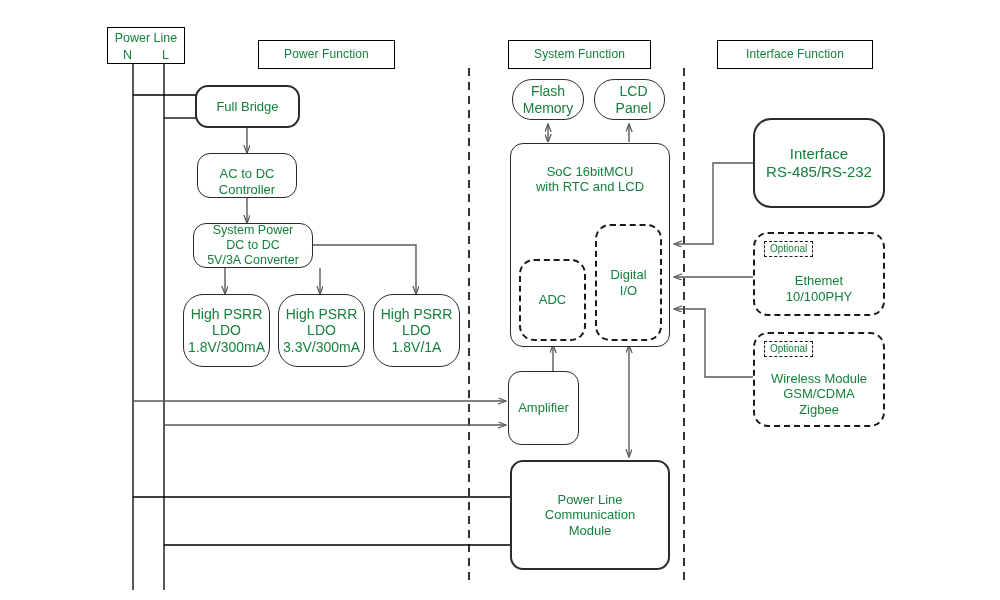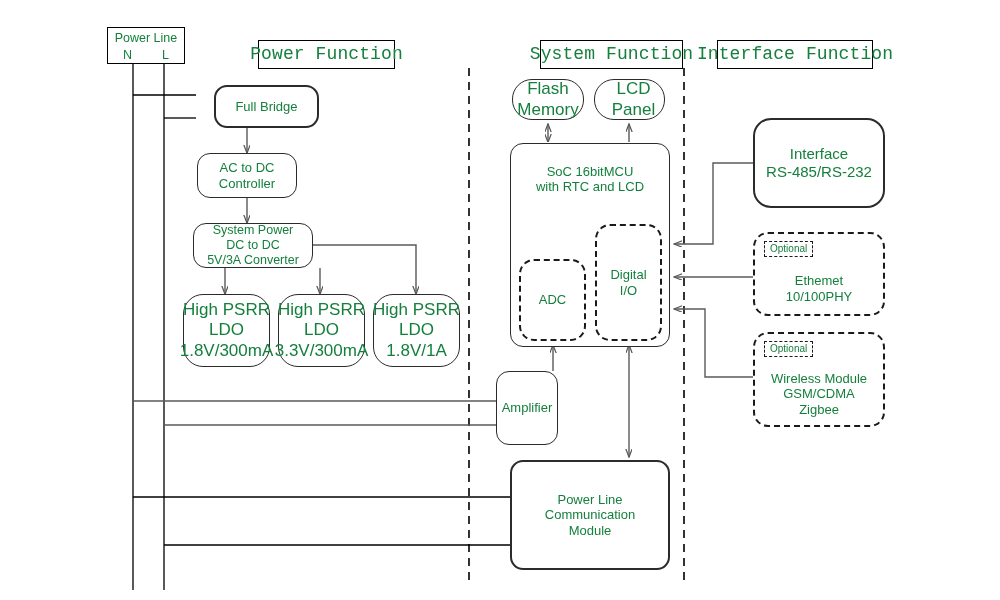--- a/index.html
+++ b/index.html
@@ -38,23 +38,22 @@
     background: #ffffff;
     color: #15803d;
     line-height: 1.18;
     z-index: 3;
   }
   .node .ln { display: block; white-space: nowrap; }
 
   
   .header-box {
     border: 1px solid #000000;
-    font-size: 18px;
+    font-size: 12px;
     letter-spacing: 0.1px;
-    font-family: Liberation Mono, monospace;
   }
   
   .src-box {
     border: 1px solid #000000;
     font-size: 12.5px;
     justify-content: flex-start;
     padding-top: 3px;
   }
   .src-box .pins {
     display: flex;
@@ -63,21 +62,21 @@
     margin-top: 2px;
     font-size: 12.5px;
   }
   
   .blk {
     border: 1.6px solid #2b2b2b;
     border-radius: 13px;
     font-size: 13px;
   }
   .blk.thick { border-width: 2.1px; }
-  .blk.small { font-size: 17px; border-radius: 20px; }
+  .blk.small { font-size: 14px; border-radius: 20px; }
   
   .blk-dash {
     border: 2px dashed #1a1a1a;
     border-radius: 15px;
     font-size: 13px;
     background: transparent;
   }
   .opt-tag {
     position: absolute;
     border: 1.4px dashed #1a1a1a;
@@ -150,40 +149,40 @@
     <g stroke="#595959" stroke-width="1.4" fill="none">
       <path d="M753,163 L713,163 L713,244 L674,244" marker-end="url(#arrowGray)"></path>
       <path d="M753,277 L674,277" marker-end="url(#arrowGray)"></path>
       <path d="M753,377 L705,377 L705,309 L674,309" marker-end="url(#arrowGray)"></path>
     </g>
   </svg>
 
   <div class="node header-box" style="left:258px; top:40px; width:137px; height:29px;">
     <span class="ln">Power Function</span>
   </div>
-  <div class="node header-box" style="left:508px; top:40px; width:143px; height:29px;margin-left:32px;">
+  <div class="node header-box" style="left:508px; top:40px; width:143px; height:29px;">
     <span class="ln">System Function</span>
   </div>
   <div class="node header-box" style="left:717px; top:40px; width:156px; height:29px;">
     <span class="ln">Interface Function</span>
   </div>
 
   <div class="node src-box" style="left:107px; top:27px; width:78px; height:37px;">
     <span class="ln">Power Line</span>
     <span class="pins">
       <span class="ln">N</span>
       <span class="ln">L</span>
     </span>
   </div>
 
-  <div class="node blk thick" style="left:195px; top:85px; width:105px; height:43px;margin-left:19px;">
+  <div class="node blk thick" style="left:195px; top:85px; width:105px; height:43px;">
     <span class="ln">Full Bridge</span>
   </div>
 
-  <div class="node blk" style="left:197px; top:153px; width:100px; height:45px;">
+  <div class="node blk" style="left:197px; top:153px; width:100px; height:45px;justify-content:flex-end;">
     <span class="ln">AC to DC</span>
     <span class="ln">Controller</span>
   </div>
 
   <div class="node blk" style="left:193px; top:223px; width:120px; height:45px; font-size:12.5px;">
     <span class="ln">System Power</span>
     <span class="ln">DC to DC</span>
     <span class="ln">5V/3A Converter</span>
   </div>
 
@@ -222,21 +221,21 @@
 
   <div class="node blk-dash transparent-bg" style="left:519px; top:259px; width:67px; height:82px; z-index:4;">
     <span class="ln">ADC</span>
   </div>
 
   <div class="node blk-dash transparent-bg" style="left:595px; top:224px; width:67px; height:117px; z-index:4;">
     <span class="ln">Digital</span>
     <span class="ln">I/O</span>
   </div>
 
-  <div class="node blk" style="left:496px; top:371px; width:62px; height:74px;">
+  <div class="node blk" style="left:508px; top:371px; width:71px; height:74px;">
     <span class="ln">Amplifier</span>
   </div>
 
   <div class="node blk thick" style="left:510px; top:460px; width:160px; height:110px;">
     <span class="ln">Power Line</span>
     <span class="ln">Communication</span>
     <span class="ln">Module</span>
   </div>
 
   <div class="node blk thick" style="left:753px; top:118px; width:132px; height:90px; font-size:15px;border-radius:18px;">

